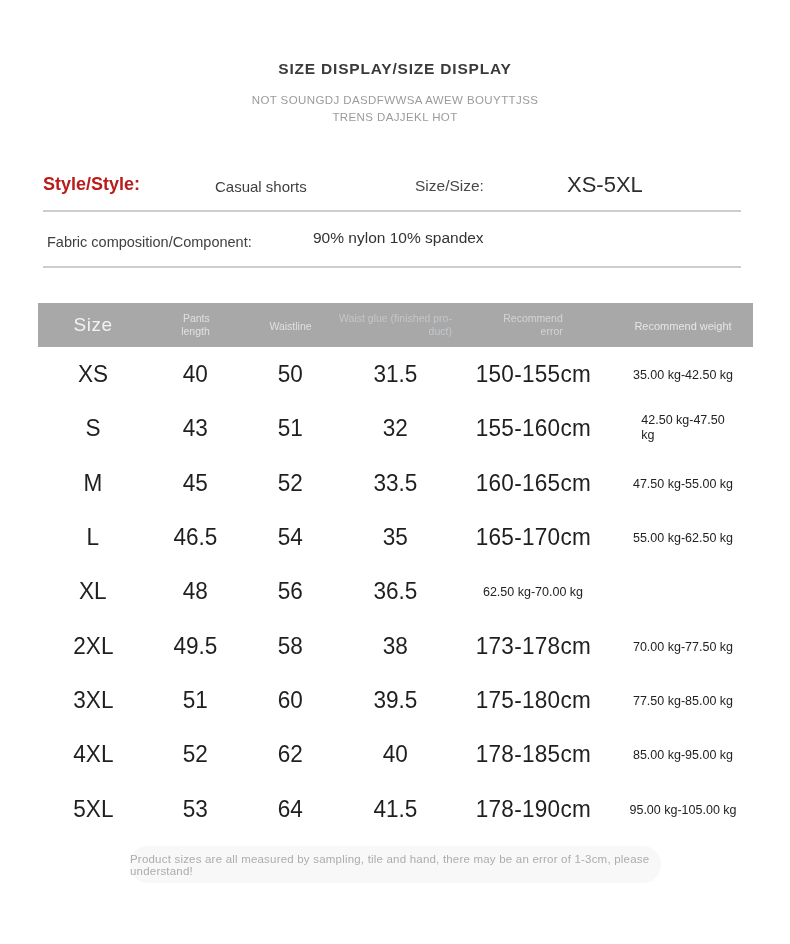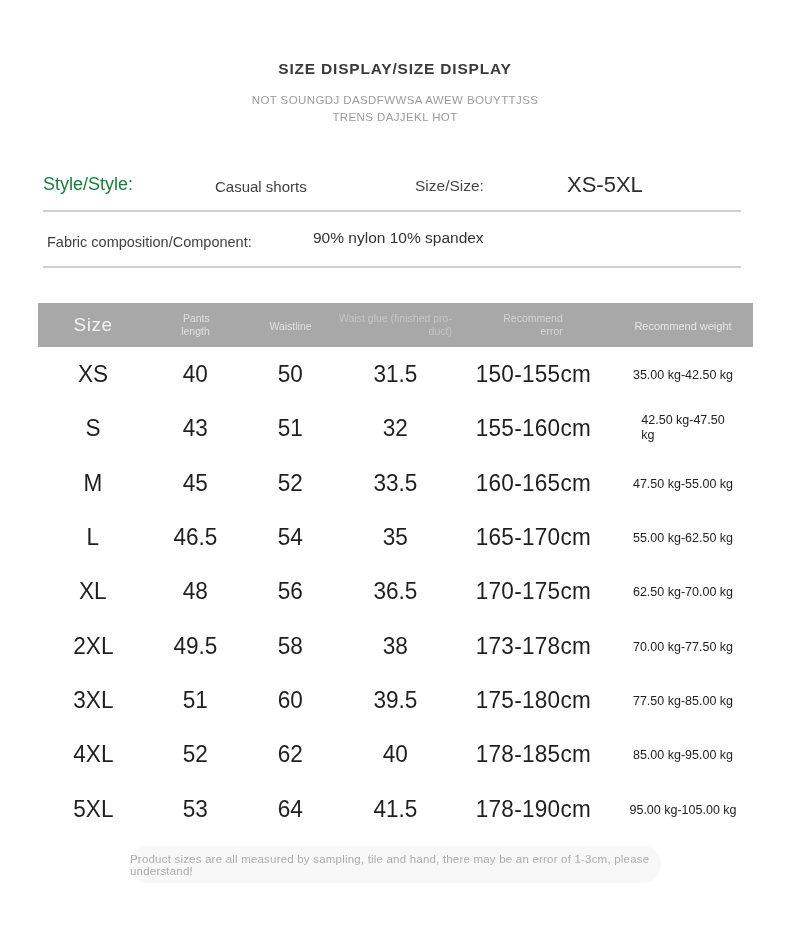--- a/index.html
+++ b/index.html
@@ -13,21 +13,21 @@
     left:0;top:60px;width:790px;text-align:center;
     font-size:15.5px;font-weight:600;letter-spacing:0.8px;color:#3a3a3a;
   }
   .subtitle{
     left:0;width:790px;text-align:center;
     font-size:11.5px;letter-spacing:0.4px;color:#9b9b9b;
   }
   .sub1{top:94px;}
   .sub2{top:111px;}
   
-  .style-label{left:43px;top:174px;font-size:18px;color:#15803d;}
+  .style-label{left:43px;top:174px;font-size:18px;color:#b91c1c;font-weight:bold;}
   .style-value{left:215px;top:178px;font-size:15px;color:#3f3f3f;}
   .size-label{left:415px;top:177px;font-size:15.5px;color:#474747;}
   .size-value{left:567px;top:172px;font-size:22px;font-weight:500;color:#2e2e2e;}
   .divider{left:43px;width:698px;height:2px;background:#cdcdcd;}
   .div1{top:210px;}
   .div2{top:266px;}
   .fabric-label{left:47px;top:234px;font-size:14.5px;color:#404040;}
   .fabric-value{left:313px;top:229px;font-size:15.5px;color:#333333;}
   
   .size-table{left:38px;top:303px;width:715px;}
@@ -129,21 +129,20 @@
       <div class="td c-num"><span class="n-inner">35</span></div>
       <div class="td c-height"><span class="n-inner">165-170cm</span></div>
       <div class="td c-weight"><span class="w-inner">55.00 kg-62.50 kg</span></div>
     </div>
 
     <div class="trow">
       <div class="td c-size"><span class="n-inner">XL</span></div>
       <div class="td c-num"><span class="n-inner">48</span></div>
       <div class="td c-num"><span class="n-inner">56</span></div>
       <div class="td c-num"><span class="n-inner">36.5</span></div>
-      <div class="td c-height"><span class="n-inner">170-175cm</span></div>
       <div class="td c-weight"><span class="w-inner">62.50 kg-70.00 kg</span></div>
     </div>
 
     <div class="trow">
       <div class="td c-size"><span class="n-inner">2XL</span></div>
       <div class="td c-num"><span class="n-inner">49.5</span></div>
       <div class="td c-num"><span class="n-inner">58</span></div>
       <div class="td c-num"><span class="n-inner">38</span></div>
       <div class="td c-height"><span class="n-inner">173-178cm</span></div>
       <div class="td c-weight"><span class="w-inner">70.00 kg-77.50 kg</span></div>

